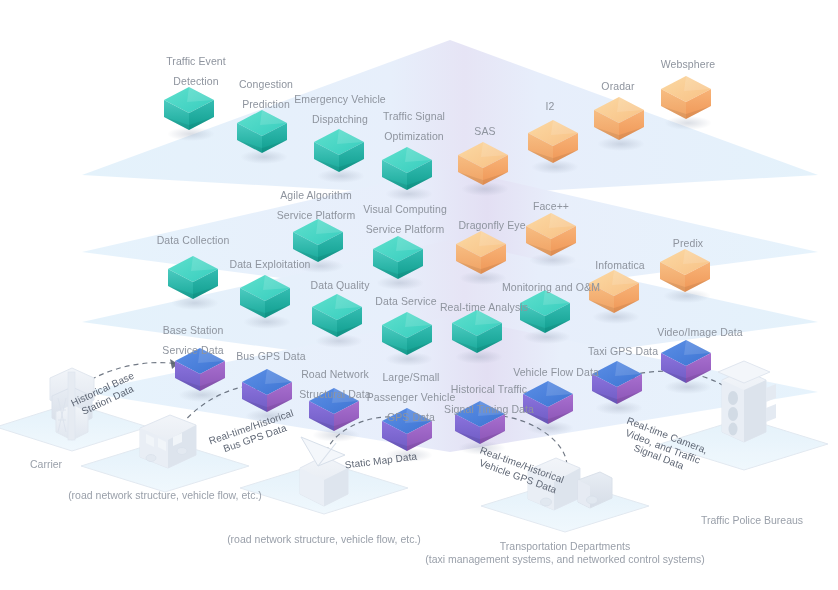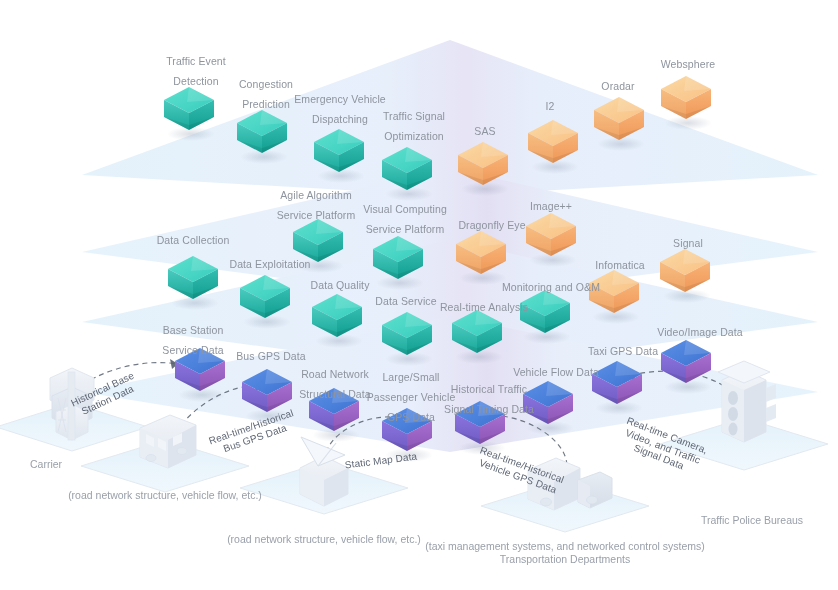--- a/index.html
+++ b/index.html
@@ -411,29 +411,29 @@
 Optimization</div>
       <div class="lbl t" style="left: 485px; top: 121px;">SAS</div>
       <div class="lbl t" style="left: 550px; top: 84px; margin-top: 12px;">I2</div>
       <div class="lbl t" style="left: 618px; top: 76px;">Oradar</div>
       <div class="lbl t" style="left: 688px; top: 54px;">Websphere</div>
       <div class="lbl t" style="left: 316px; top: 185px;">Agile Algorithm
 Service Platform</div>
       <div class="lbl t" style="left: 405px; top: 199px;">Visual Computing
 Service Platform</div>
       <div class="lbl t" style="left: 492px; top: 215px;">Dragonfly Eye</div>
-      <div class="lbl t" style="left: 551px; top: 196px;">Image++</div>
+      <div class="lbl t" style="left: 551px; top: 196px;">Face++</div>
       <div class="lbl t" style="left: 193px; top: 230px;">Data Collection</div>
       <div class="lbl t" style="left: 270px; top: 254px;">Data Exploitation</div>
       <div class="lbl t" style="left: 340px; top: 275px;">Data Quality</div>
       <div class="lbl t" style="left: 406px; top: 291px;">Data Service</div>
       <div class="lbl t" style="left: 484px; top: 297px;">Real-time Analysis</div>
       <div class="lbl t" style="left: 551px; top: 277px;">Monitoring and O&amp;M</div>
       <div class="lbl t" style="left: 620px; top: 255px;">Infomatica</div>
-      <div class="lbl t" style="left: 688px; top: 233px;">Signal</div>
+      <div class="lbl t" style="left: 688px; top: 233px;">Predix</div>
       <div class="lbl t" style="left: 193px; top: 320px;">Base Station
 Service Data</div>
       <div class="lbl t" style="left: 271px; top: 346px;">Bus GPS Data</div>
       <div class="lbl t" style="left: 335px; top: 364px;">Road Network
 Structural Data</div>
       <div class="lbl t" style="left: 411px; top: 367px;">Large/Small
 Passenger Vehicle
 GPS Data</div>
       <div class="lbl t" style="left: 489px; top: 379px;">Historical Traffic
 Signal Timing Data</div>
@@ -450,16 +450,16 @@
       <div class="flow" style="left: 520px; top: 459px; transform: translate(-50%, 0px) rotate(20deg);">Real-time/Historical
 Vehicle GPS Data</div>
       <div class="flow" style="left: 663px; top: 429px; transform: translate(-50%, 0px) rotate(21deg);">Real-time Camera,
 Video, and Traffic
 Signal Data</div>
     </div>
   <div id="groundLabels">
       <div class="ground" style="left: 30px; top: 458px; transform: none; text-align: left;"><div>Carrier</div></div>
       <div class="ground" style="left: 165px; top: 489px;"><div>(road network structure, vehicle flow, etc.)</div></div>
       <div class="ground" style="left: 324px; top: 533px;"><div>(road network structure, vehicle flow, etc.)</div></div>
-      <div class="ground" style="left: 565px; top: 540px;"><div>(taxi management systems, and networked control systems)</div><div>Transportation Departments</div></div>
+      <div class="ground" style="left: 565px; top: 540px;"><div>Transportation Departments</div><div>(taxi management systems, and networked control systems)</div></div>
       <div class="ground" style="left: 752px; top: 514px;"><div>Traffic Police Bureaus</div></div>
     </div>
 </div>
 
 </body></html>

